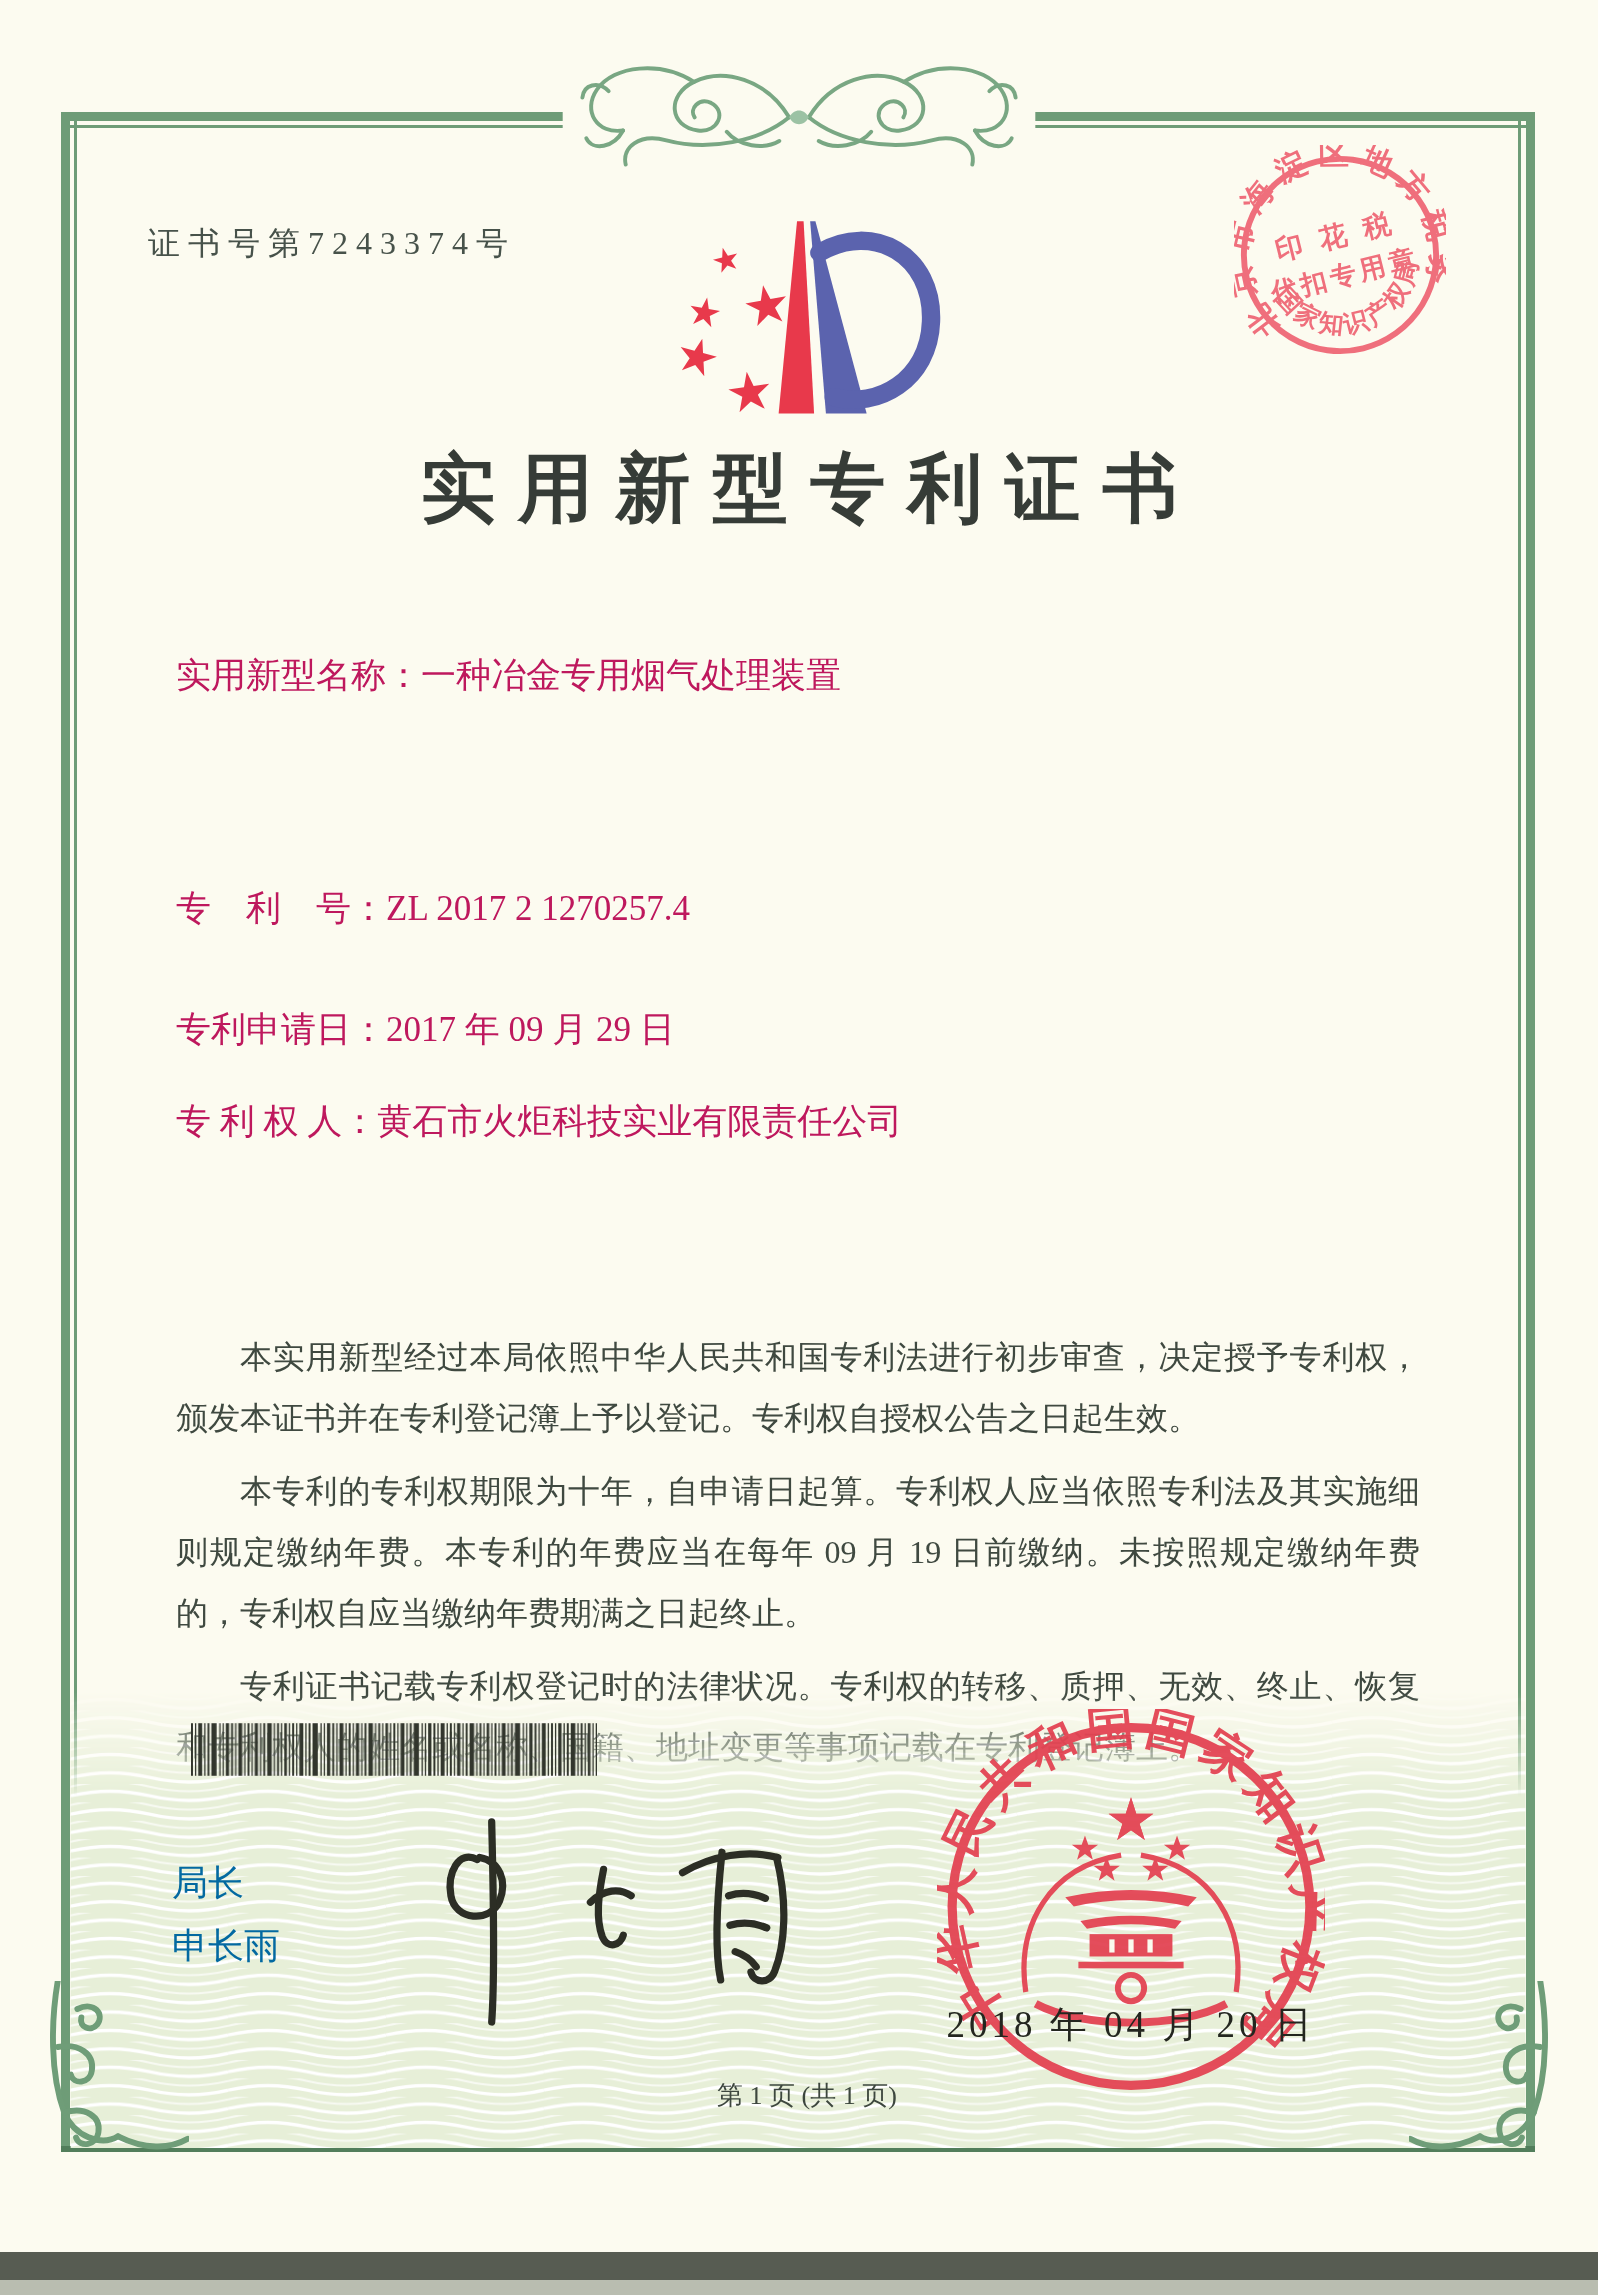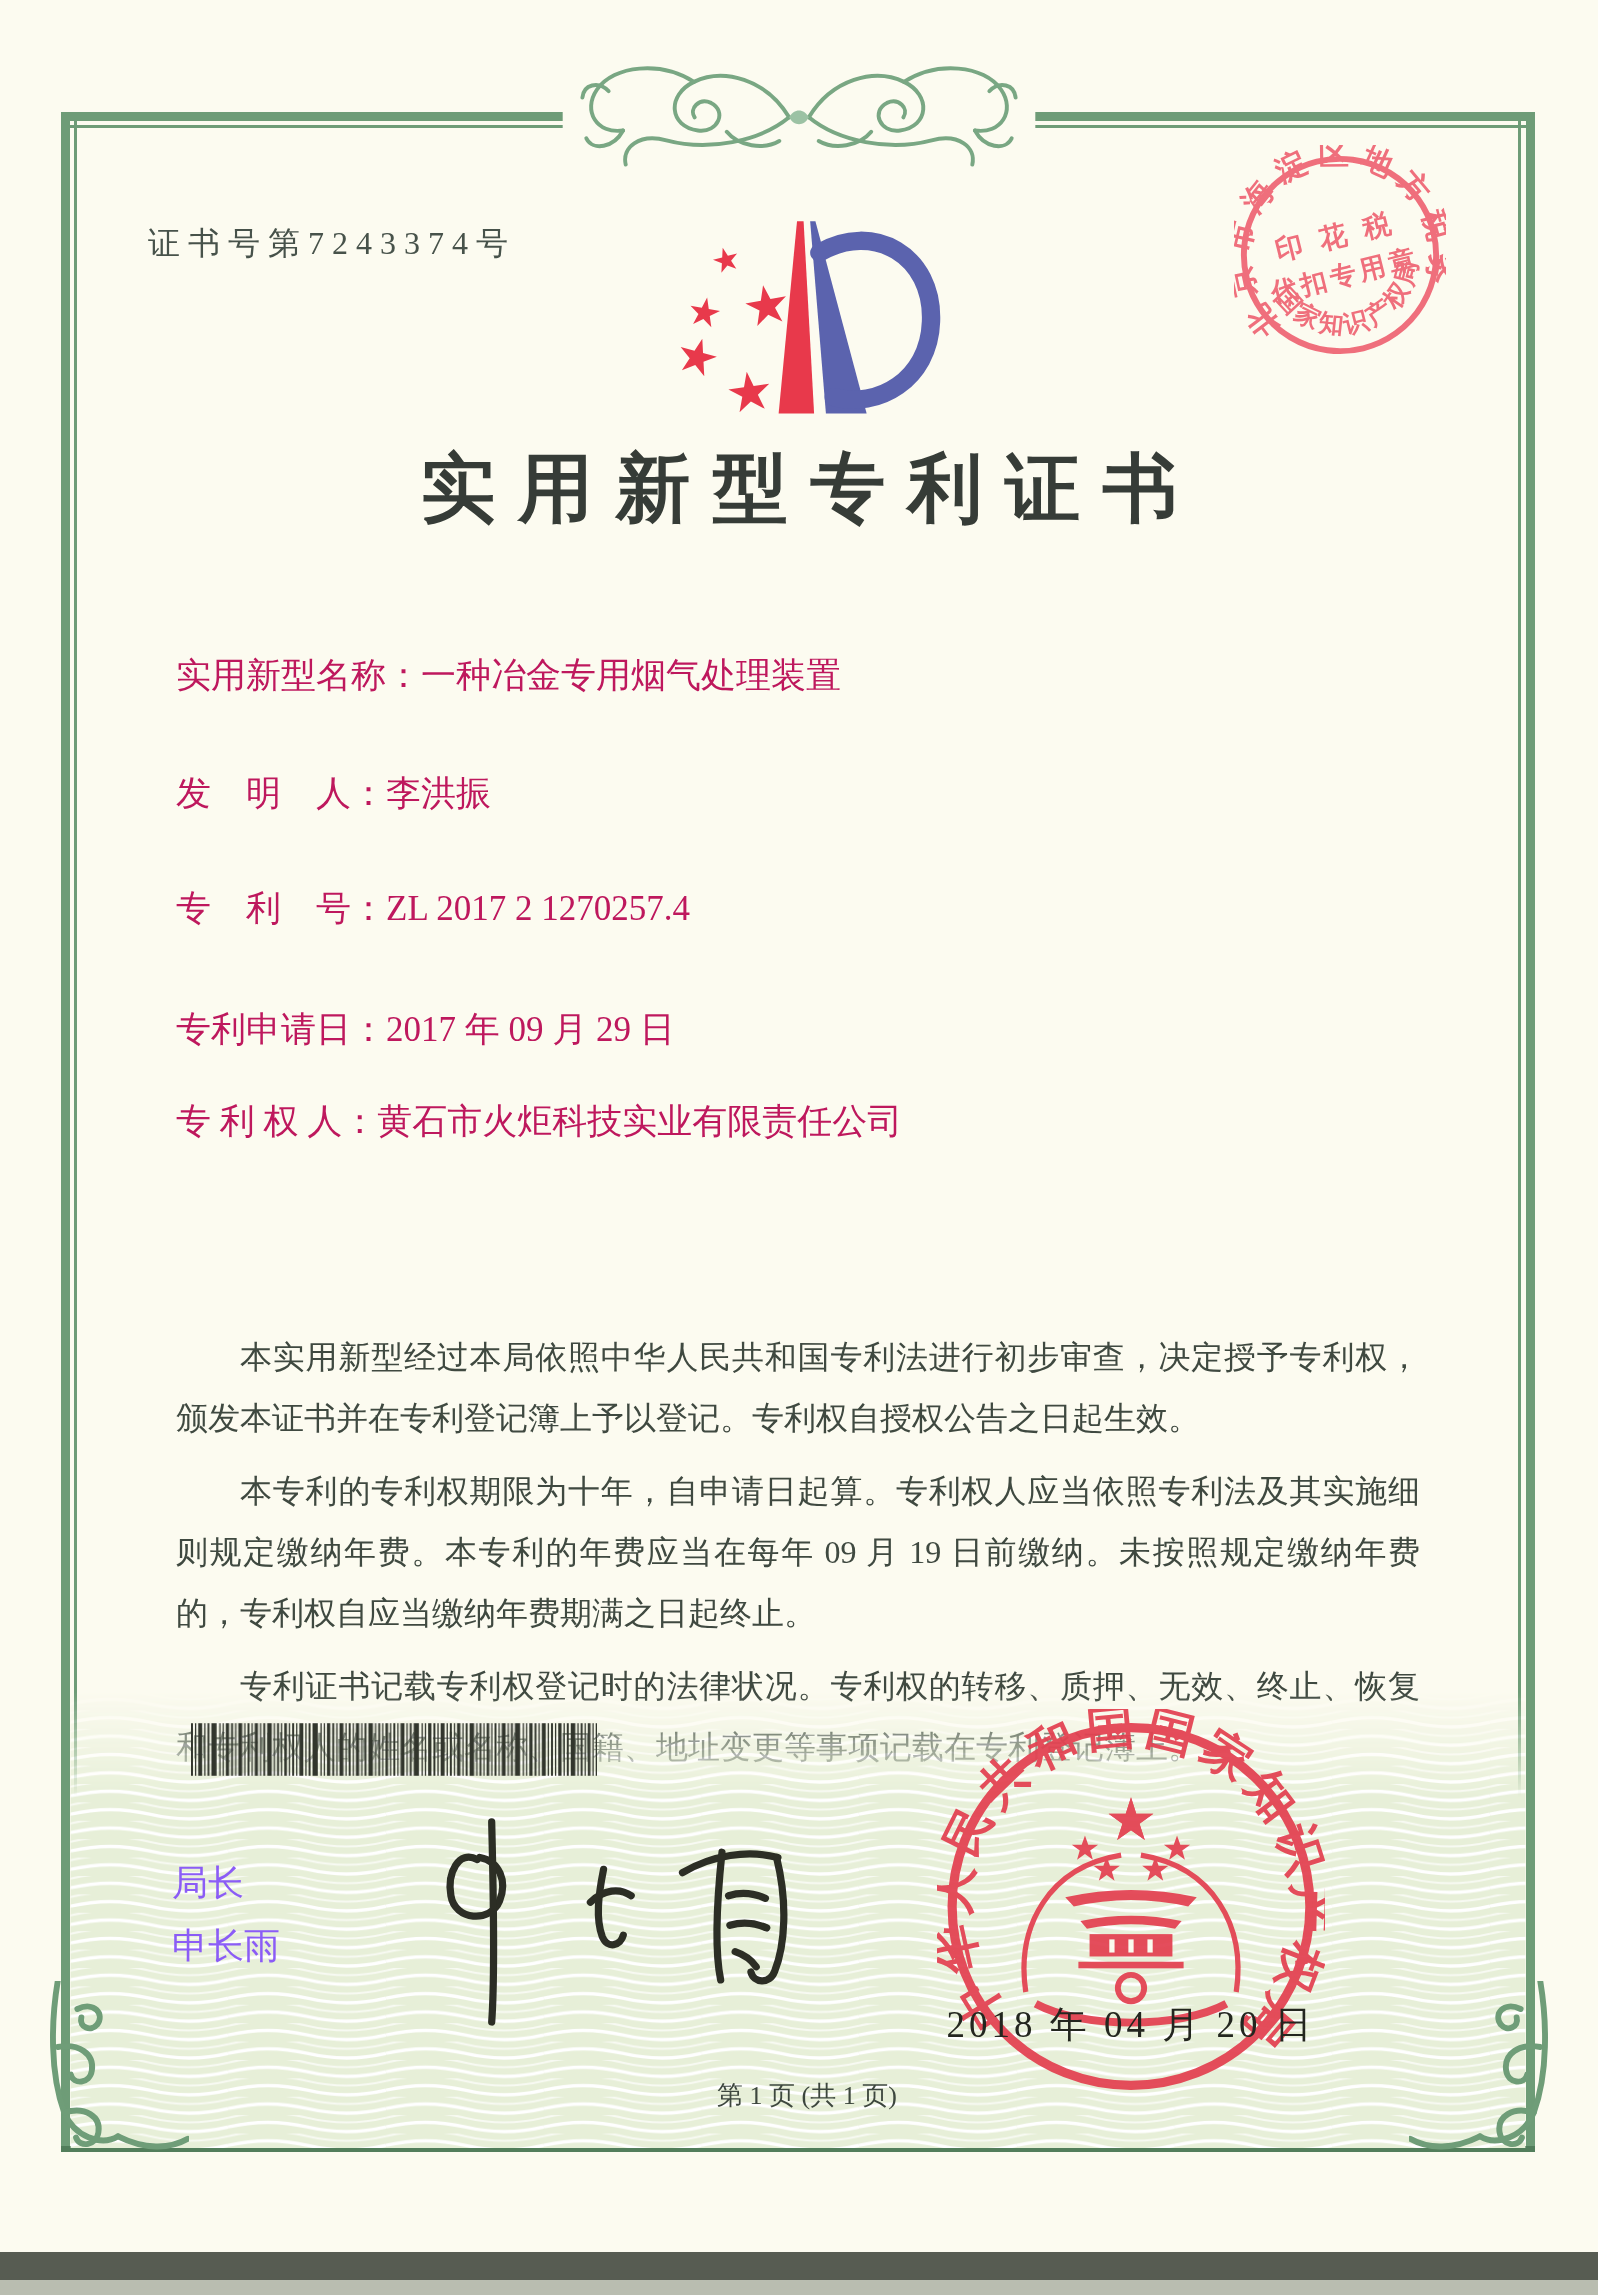--- a/index.html
+++ b/index.html
@@ -12,21 +12,21 @@
   .h-thick{position:absolute;left:61px;width:1474px;height:8.6px;background:#6e9c77;}
   .h-thin{position:absolute;left:61px;width:1474px;height:2.6px;background:#6e9c77;}
   .h-bottom{position:absolute;left:61px;top:2146px;width:1474px;height:6px;background:#527e5b;}
   .cert-no{position:absolute;left:148px;top:222px;font-size:32px;letter-spacing:8px;color:#47524a;}
   .title{position:absolute;left:0;top:439px;width:1598px;text-align:center;font-size:75px;
          font-weight:bold;letter-spacing:22.4px;text-indent:22.4px;color:#363c37;}
   .frow{position:absolute;left:176px;font-size:35px;color:#be185d;white-space:pre;}
   .body-text{position:absolute;left:164px;top:1315px;width:1268px;font-size:32px;line-height:61px;
              text-align:justify;color:#3f4940;}
   .body-text p{margin:12px;text-indent:2em;}
-  .signer{position:absolute;left:172px;top:1852px;font-size:36px;color:#8b5cf6;line-height:63px;}
+  .signer{position:absolute;left:172px;top:1852px;font-size:36px;color:#0369a1;line-height:63px;}
   .seal-date{position:absolute;left:937px;top:2000px;width:388px;text-align:center;font-size:37px;
              letter-spacing:4px;color:#23261f;z-index:6;}
   .footer{position:absolute;left:0;top:2078px;width:1598px;text-align:center;font-size:26px;color:#3d473e;z-index:6;padding-left:8px;}
   .wavepanel{position:absolute;left:70px;top:1692px;width:1456px;height:456px;z-index:1;
              -webkit-mask-image:linear-gradient(to bottom,rgba(0,0,0,0) 0,#000 105px);
              mask-image:linear-gradient(to bottom,rgba(0,0,0,0) 0,#000 105px);}
   .band1{position:absolute;left:0;top:2252px;width:1598px;height:28px;background:#575c52;}
   .band2{position:absolute;left:0;top:2280px;width:1598px;height:15px;background:#b9bdb0;}
   .z2{z-index:2}.z3{z-index:3}.z4{z-index:4}.z5{z-index:5}
   svg{display:block;}
@@ -94,21 +94,20 @@
     </g>
     <g fill="#5b63ae">
       <path d="M216,52 L224,52 L302,345 L240,345 Z"></path>
     </g>
     <path d="M230,100 C312,52 404,104 400,205 C397,294 318,338 252,320" stroke="#5b63ae" stroke-width="28" fill="none" stroke-linecap="round"></path>
   </svg>
 
   <div class="title">实用新型专利证书</div>
 
   <div class="frow" style="top:652px">实用新型名称：一种冶金专用烟气处理装置</div>
-  <div class="frow" style="top:770px">发　明　人：李洪振</div>
   <div class="frow" style="top:885px">专　利　号：ZL 2017 2 1270257.4</div>
   <div class="frow" style="top:1006px">专利申请日：2017 年 09 月 29 日</div>
   <div class="frow" style="top:1098px">专 利 权 人：黄石市火炬科技实业有限责任公司</div>
 
   <div class="body-text">
     <p>本实用新型经过本局依照中华人民共和国专利法进行初步审查，决定授予专利权，颁发本证书并在专利登记簿上予以登记。专利权自授权公告之日起生效。</p>
     <p>本专利的专利权期限为十年，自申请日起算。专利权人应当依照专利法及其实施细则规定缴纳年费。本专利的年费应当在每年 09 月 19 日前缴纳。未按照规定缴纳年费的，专利权自应当缴纳年费期满之日起终止。</p>
     <p>专利证书记载专利权登记时的法律状况。专利权的转移、质押、无效、终止、恢复和专利权人的姓名或名称、国籍、地址变更等事项记载在专利登记簿上。</p>
   </div>
 

